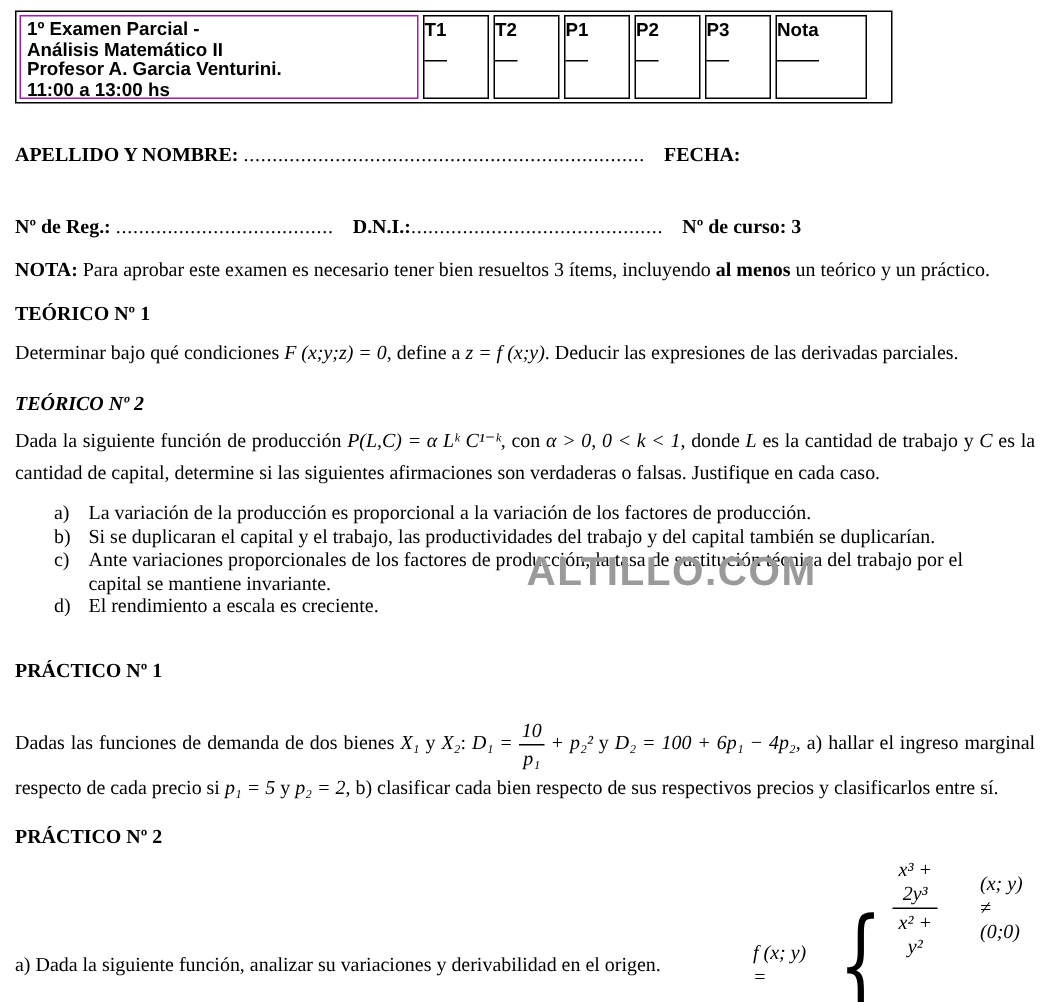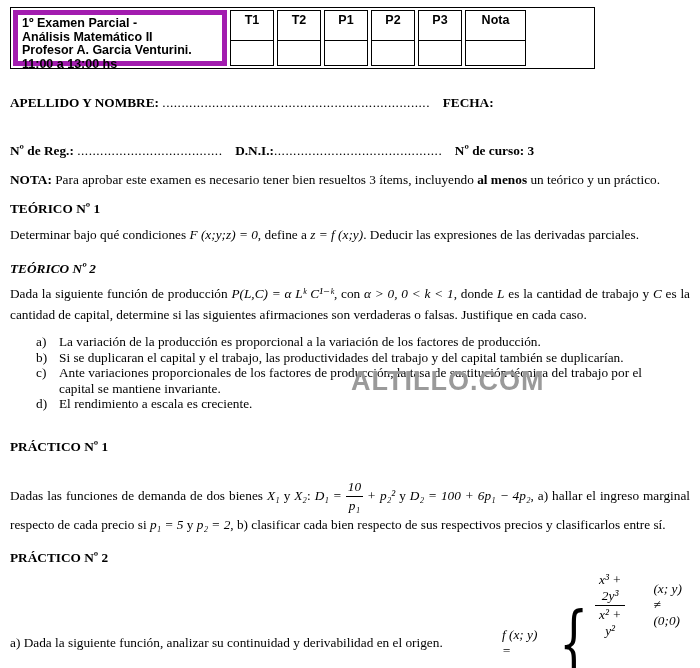--- a/index.html
+++ b/index.html
@@ -15,27 +15,27 @@
 
   
   .exam-table {
     display: flex; box-sizing: border-box;
     border: 1px solid #000; padding: 2px; gap: 3px;
     width: 585px; height: 62px;
     font-family: "Liberation Sans", "DejaVu Sans", sans-serif;
     font-weight: bold; font-size: 12.5px;
   }
   .course-cell {
-    border: 5px solid #a21caf; box-sizing: border-box;
-    width: 214px; flex: none; padding: 2px 4px;
+    border: 1px solid #a21caf; box-sizing: border-box;
+    width: 266px; flex: none; padding: 2px 4px;
     line-height: 13.5px;
   }
   .score-col {
     border: 1px solid #000; box-sizing: border-box;
-    flex: none; display: flex; flex-direction: column; text-align: center;
+    flex: none; display: flex; flex-direction: row; text-align: center;
   }
   .score-col.narrow { width: 44px; }
   .score-col.wide   { width: 61px; }
   .score-head { height: 30px; border-bottom: 1px solid #000; box-sizing: border-box; padding-top: 2px; }
   .score-body { flex: 1; }
 
   
   .field-line { white-space: nowrap; }
   .lbl  { font-weight: bold; }
   .dots { font-weight: normal; letter-spacing: 0.5px; }
@@ -186,21 +186,21 @@
 
   <div class="sec-heading h-p1">PRÁCTICO Nº 1</div>
   <div class="para p-p1">
     <span>Dadas las funciones de demanda de dos bienes </span><span class="m">X₁</span><span> y </span><span class="m">X₂</span><span>:  </span><span class="m">D₁ =</span>
     <span class="frac"><span class="num">10</span><span class="den">p₁</span></span>
     <span class="m">+ p₂²</span><span>  y  </span><span class="m">D₂ = 100 + 6p₁ − 4p₂</span><span>, a) hallar el ingreso marginal respecto de cada precio si </span><span class="m">p₁ = 5</span><span> y </span><span class="m">p₂ = 2</span><span>, b) clasificar cada bien respecto de sus respectivos precios y clasificarlos entre sí.</span>
   </div>
 
   <div class="sec-heading h-p2">PRÁCTICO Nº 2</div>
   <div class="p2-row">
-    <span class="p2-text">a) Dada la siguiente función, analizar su continuidad y derivabilidad en el origen.</span>
+    <span class="p2-text">a) Dada la siguiente función, analizar su variaciones y derivabilidad en el origen.</span>
     <span class="m">f (x; y) =</span>
     <span class="cases">
       <span class="brace">{</span>
       <span class="case-grid">
         <span class="frac">
             <span class="num">x³ + 2y³</span>
             <span class="den">x² + y²</span>
           </span>
         <span>(x; y) ≠ (0;0)</span>
         <span class="case-val">0</span>

